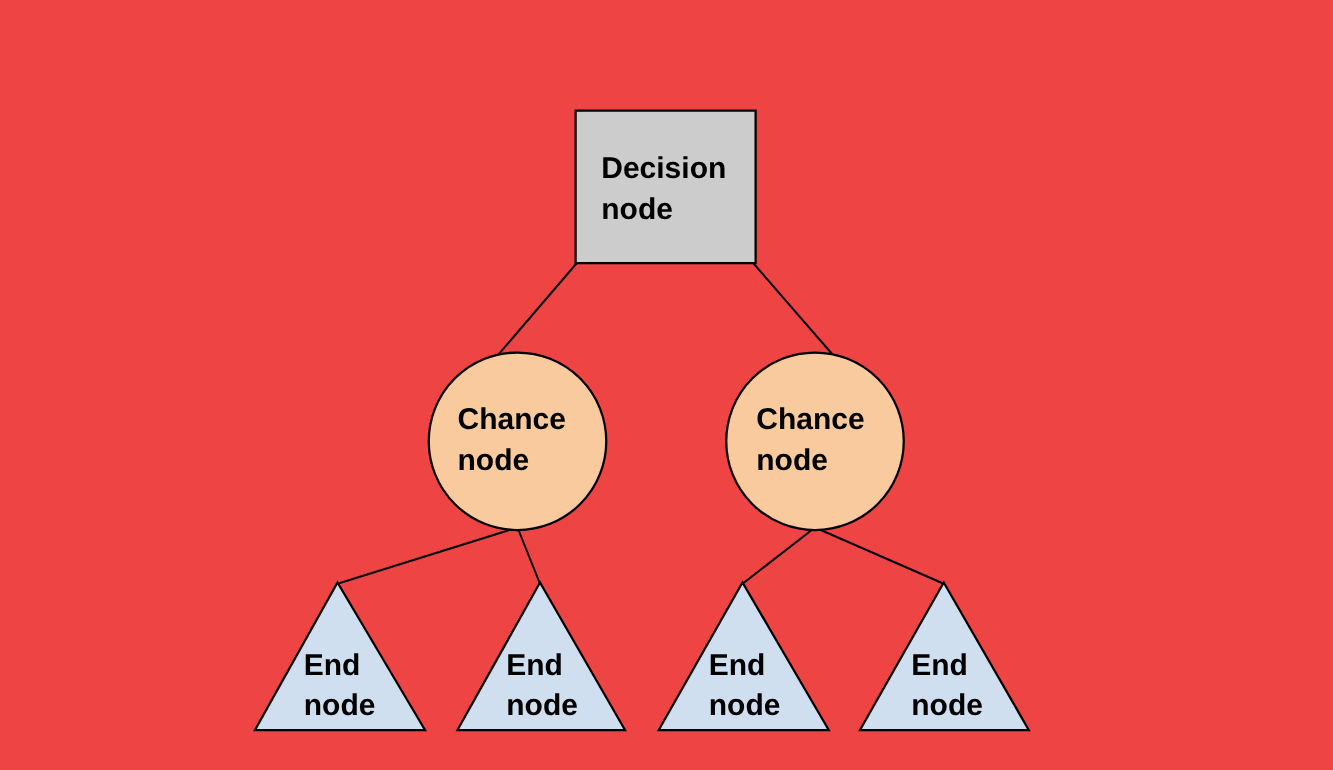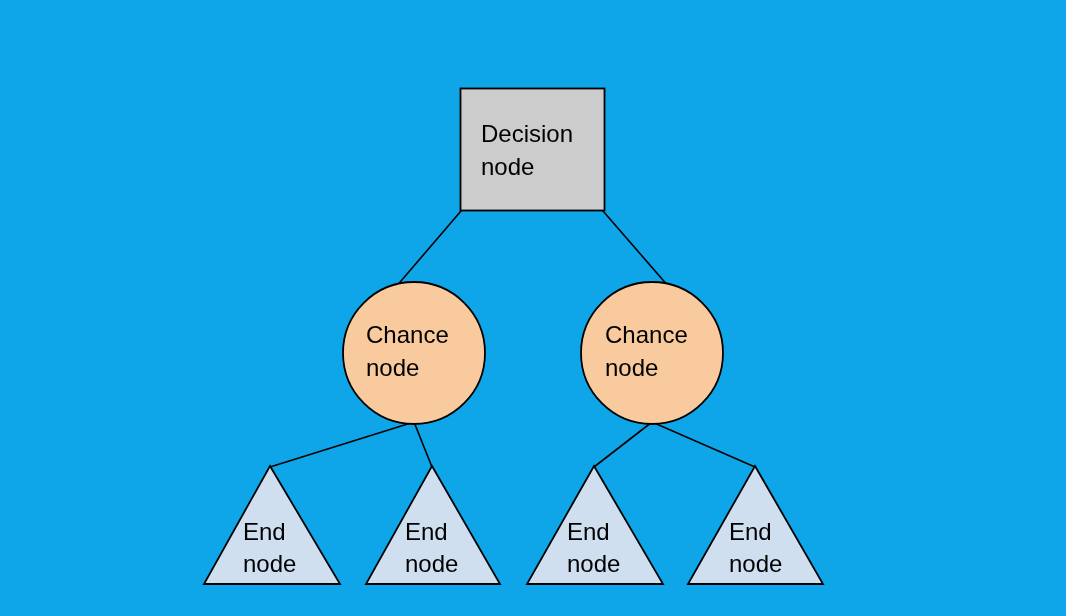--- a/index.html
+++ b/index.html
@@ -40,21 +40,21 @@
   }
   .shape-outline {
     stroke: #000000;
     stroke-width: 1.8;
     stroke-linejoin: miter;
   }
 </style>
 </head>
 <body>
 
-<div id="canvas" style="background: #0ea5e9;">
+<div id="canvas" style="background: #ef4444; font-weight: bold;">
   <svg id="diagram-svg" viewBox="0 0 1066 616" xmlns="http://www.w3.org/2000/svg">
 
     <g>
       <path class="edge-line" d="M 461 211 L 383 302" stroke="#000000"></path>
       <path class="edge-line" d="M 603 211 L 682 302" stroke="#000000"></path>
 
       <path class="edge-line" d="M 414 422 L 270 467" stroke="#000000"></path>
       <path class="edge-line" d="M 414 422 L 432 467" stroke="#000000"></path>
 
       <path class="edge-line" d="M 652 422 L 594 467" stroke="#000000"></path>

